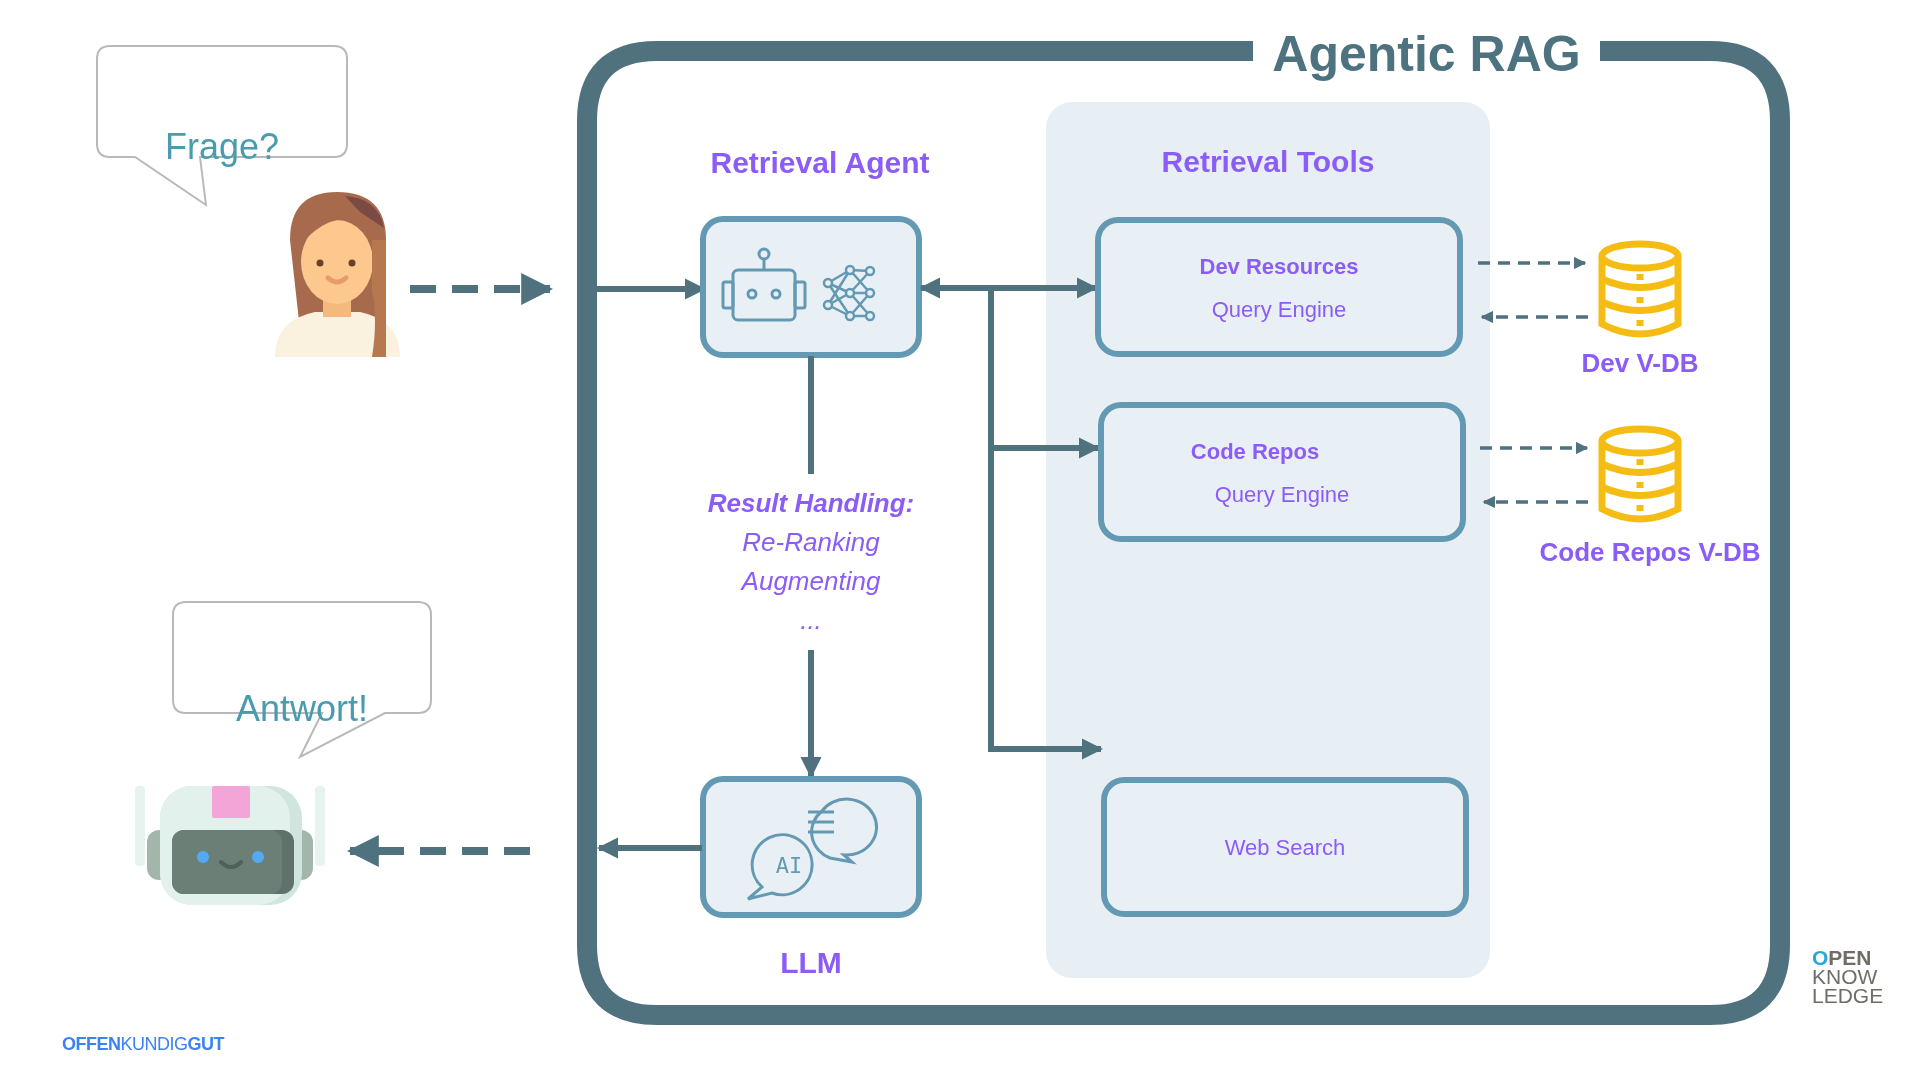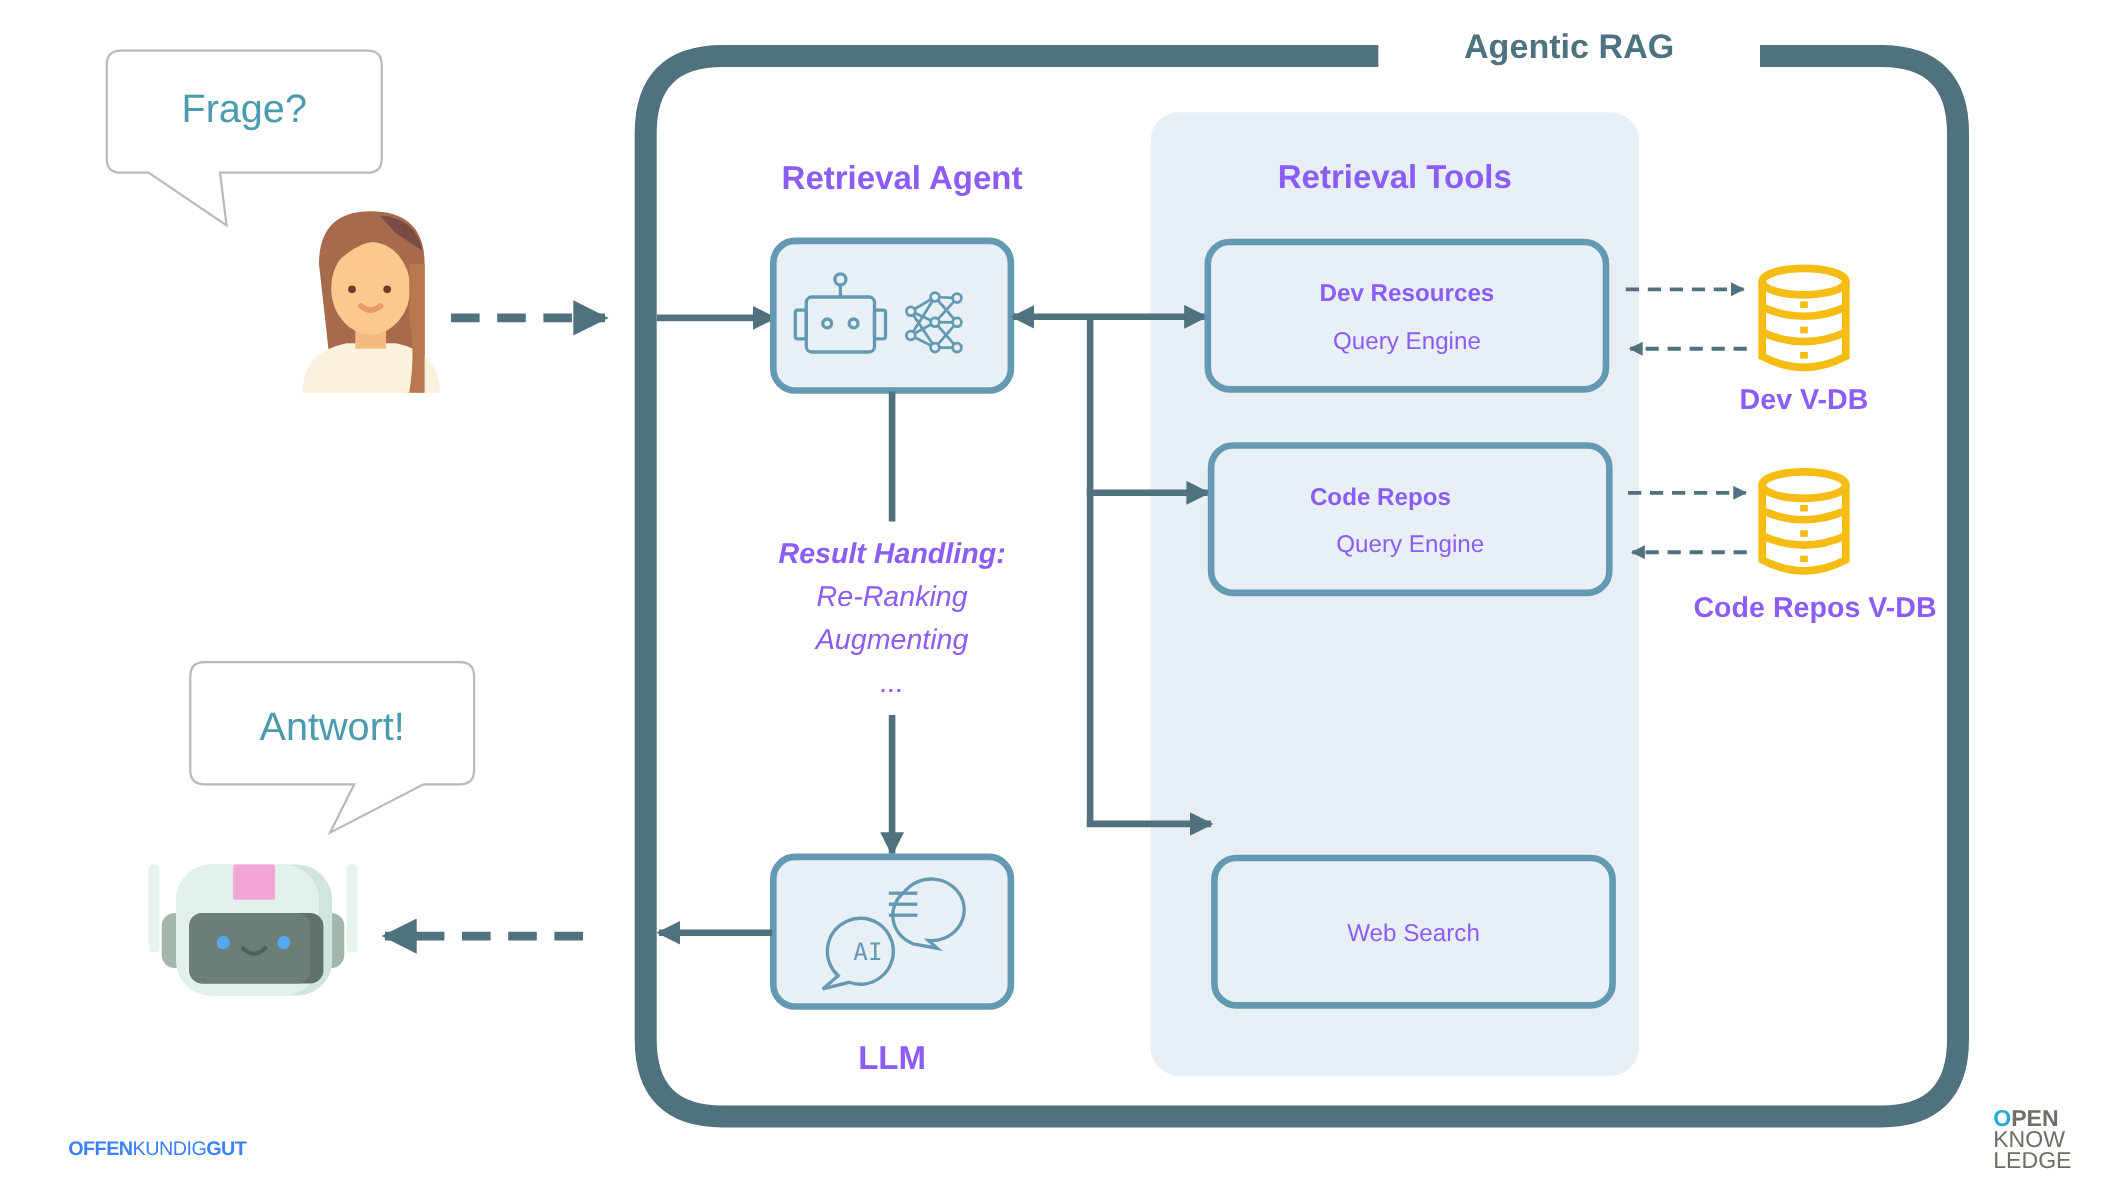--- a/index.html
+++ b/index.html
@@ -1,28 +1,28 @@
 <!DOCTYPE html>
 <html><head>
 <meta charset="utf-8">
 <style>
   html,body{margin:0;padding:0;background:#ffffff;}
   body{width:1920px;height:1080px;position:relative;overflow:hidden;font-family:"Liberation Sans","DejaVu Sans",sans-serif;}
   svg.diagram{position:absolute;left:0;top:0;}
   .lbl{position:absolute;color:#8b5cf6;text-align:center;white-space:nowrap;}
   .bold{font-weight:bold;}
-  .title{font-size:31px;font-weight:bold;color:#4d7280;}
+  .title{font-size:50px;font-weight:bold;color:#4d7280;}
   .section{font-size:30px;font-weight:bold;}
   .box-text{font-size:22px;line-height:44px;}
-  .bubble-text{font-size:36px;color:#4a9bae;}
+  .bubble-text{font-size:36px;color:#4a9bae;margin-top:48px;}
   .rh{font-size:26px;font-style:italic;line-height:39px;}
   .db-label{font-size:26px;font-weight:bold;text-align:center;}
   .logo-l{position:absolute;left:62px;top:1034px;font-size:18px;color:#3b82f6;letter-spacing:-0.5px;}
   .logo-l b{font-weight:900;}
-  .logo-r{position:absolute;left:1812px;top:1008px;font-size:21px;line-height:19px;color:#6f6d66;}
+  .logo-r{position:absolute;left:1812px;top:948px;font-size:21px;line-height:19px;color:#6f6d66;}
   .logo-r .o{color:#2aa7d8;font-weight:bold;}
 </style>
 </head>
 <body>
 
 <svg class="diagram" width="1920" height="1080" viewBox="0 0 1920 1080">
   <defs>
     <marker id="ah" viewBox="0 0 10 10" refX="9" refY="5" markerWidth="3.6" markerHeight="3.6" orient="auto-start-reverse" markerUnits="strokeWidth">
       <path d="M0,0 L10,5 L0,10 z" fill="#4f727e"></path>
     </marker>

